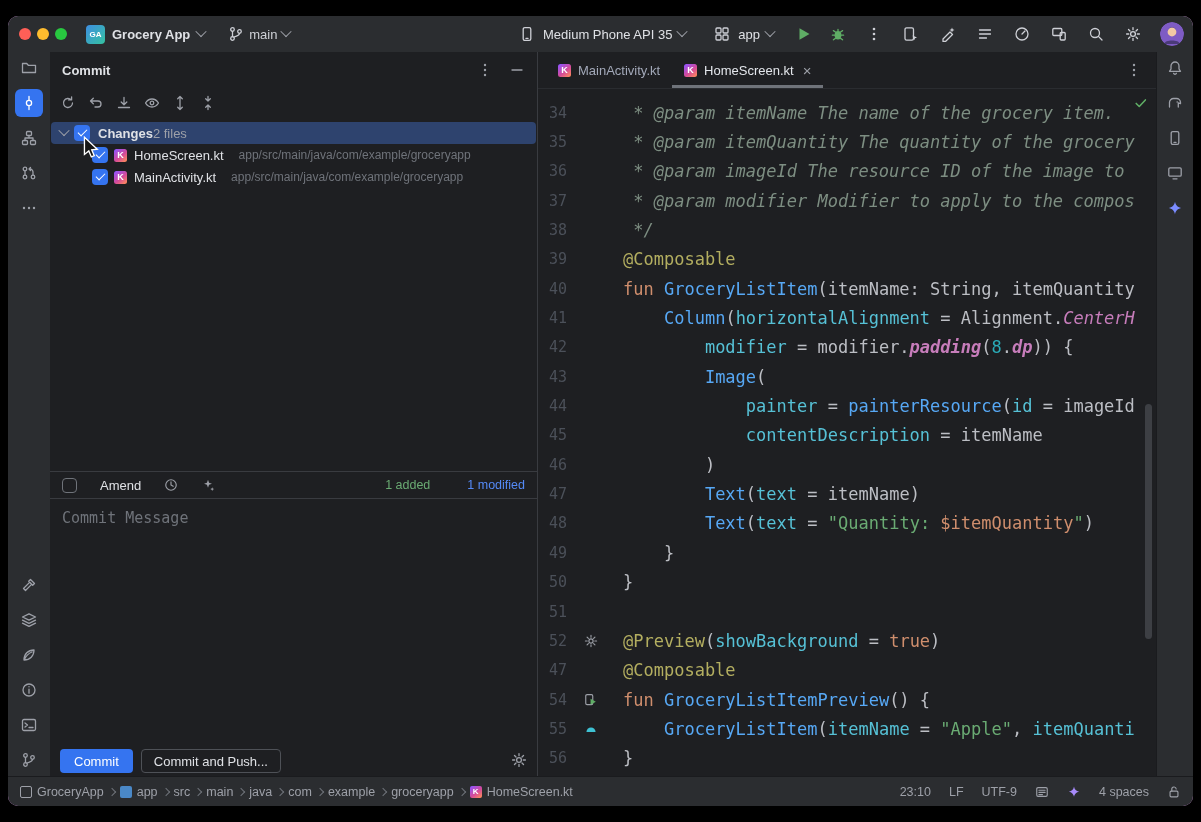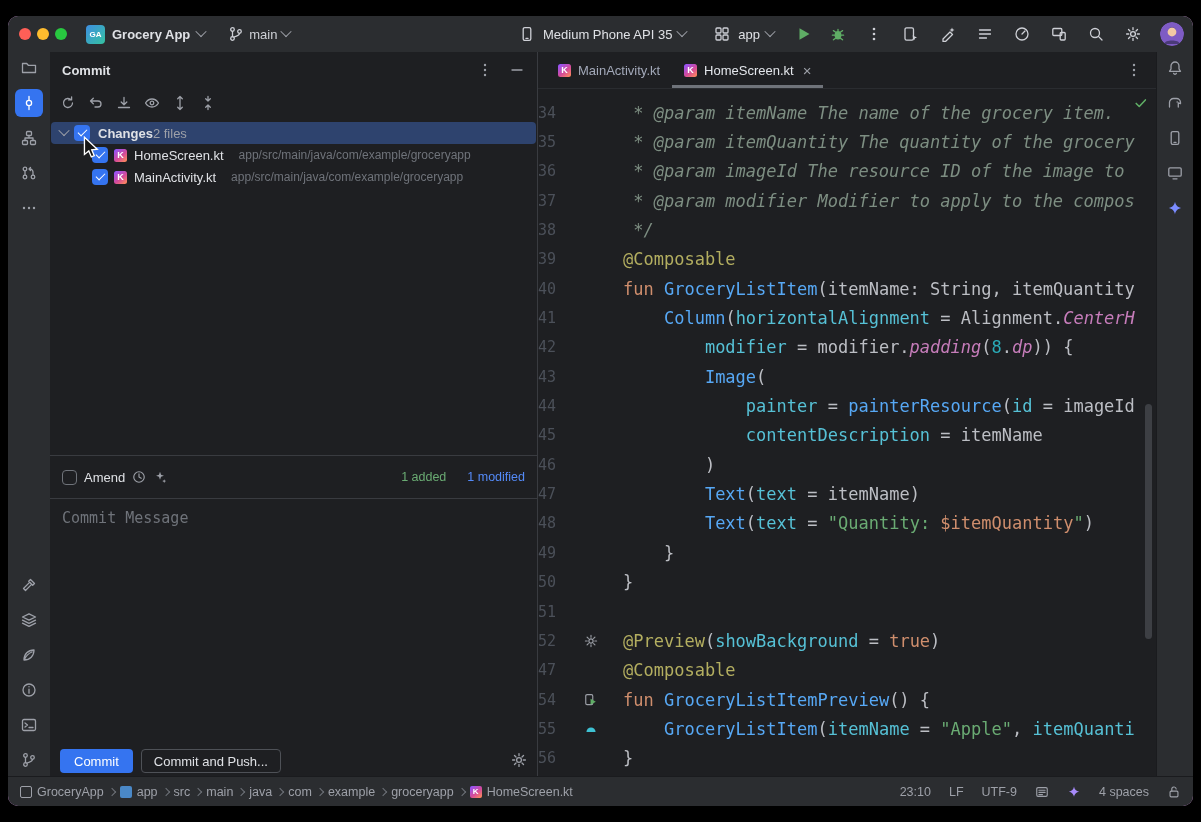--- a/index.html
+++ b/index.html
@@ -60,21 +60,21 @@
   .cb.un{border:1.6px solid #6F737A;box-sizing:border-box;border-radius:4px;}
   .changes-label{font-weight:bold;margin-left:8px;}
   .changes-count{color:#9DA0A8;}
   .frow{padding-left:42px;}
   .kico{width:13px;height:13px;border-radius:2.5px;flex:none;margin:0 7px 0 6px;
         background:linear-gradient(140deg,#9155FF 5%,#D44A9A 55%,#FF8A5C 95%);
         color:#fff;font-size:9px;font-weight:bold;display:flex;align-items:center;justify-content:center;}
   .fname{color:#DFE1E5;}
   .fpath{color:#6F737A;margin-left:15px;font-size:12px;}
   .amend-row{height:26px;border-top:1px solid #393B40;display:flex;align-items:center;
-             padding:8px 12px;gap:7px;flex:none;}
+             padding:0 12px;gap:23px;flex:none;}
   .stat-added{color:#6AAB73;margin-left:auto;font-size:12.5px;}
   .stat-mod{color:#548AF7;margin-left:14px;font-size:12.5px;}
   .msg-area{height:248px;border-top:1px solid #393B40;flex:none;padding:10px 12px;box-sizing:border-box;}
   .msg-placeholder{color:#6F737A;font-family:"DejaVu Sans Mono",monospace;font-size:15px;}
   .cp-buttons{height:30px;flex:none;display:flex;align-items:center;padding:0 10px;gap:8px;}
   .btn-primary{background:#3574F0;color:#fff;border:none;border-radius:4px;height:24px;
                padding:0 14px;font-size:13px;font-family:inherit;}
   .btn-secondary{background:transparent;color:#DFE1E5;border:1px solid #4E5157;border-radius:4px;
                height:24px;padding:0 12px;font-size:13px;font-family:inherit;}
   .cp-buttons .gear-right{margin-left:auto;}
@@ -83,31 +83,31 @@
   .editor{flex:1;display:flex;flex-direction:column;background:#1E1F22;position:relative;overflow:hidden;}
   .tabbar{height:36px;flex:none;display:flex;align-items:stretch;padding-left:8px;
           border-bottom:1px solid #2A2C30;position:relative;}
   .tab{display:flex;align-items:center;gap:7px;padding:0 12px;font-size:13px;color:#A2A8B8;position:relative;}
   .tab.active{color:#E3E6EB;box-shadow:inset 0 -3px 0 #6F737A;}
   .tab-close{color:#9DA0A8;font-size:15px;line-height:1;margin-left:2px;}
   .tabbar-right{margin-left:auto;display:flex;align-items:center;padding-right:14px;}
   .code-area{flex:1;position:relative;overflow:hidden;padding-top:9px;
              font-family:"DejaVu Sans Mono",monospace;font-size:17px;}
   .cline{display:flex;height:29.35px;align-items:center;white-space:pre;}
-  .lnum{width:40px;flex:none;text-align:left;color:#4B5059;font-size:15px;}
+  .lnum{width:40px;flex:none;text-align:center;color:#4B5059;font-size:15px;}
   .gico{width:26px;flex:none;display:flex;justify-content:center;align-items:center;}
   .ltext{flex:1;padding-left:19px;overflow:hidden;}
   .tk-doc{color:#7D8E82;font-style:italic;}
   .tk-ann{color:#B3AE60;}
   .tk-kw{color:#CF8E6D;margin-top:33px;}
   .tk-fn{color:#57A8F5;}
   .tk-pl{color:#BCBEC4;}
   .tk-arg{color:#56C1D6;}
   .tk-prop{color:#C77DBB;font-style:italic;}
-  .tk-ext{color:#C77DBB;font-style:italic;}
+  .tk-ext{color:#C77DBB;font-style:italic;font-weight:bold;}
   .tk-str{color:#6AAB73;}
   .tk-tpl{color:#CF8E6D;}
   .tk-num{color:#2AACB8;}
   .vscroll{position:absolute;right:4px;top:352px;width:7px;height:235px;border-radius:4px;
            background:#4E5157;opacity:.65;}
   .inspect-ok{position:absolute;top:44px;right:8px;}
 
   
   .statusbar{position:absolute;left:0;right:0;bottom:0;height:30px;background:#2B2D30;
              border-top:1px solid #1A1B1E;display:flex;align-items:center;

